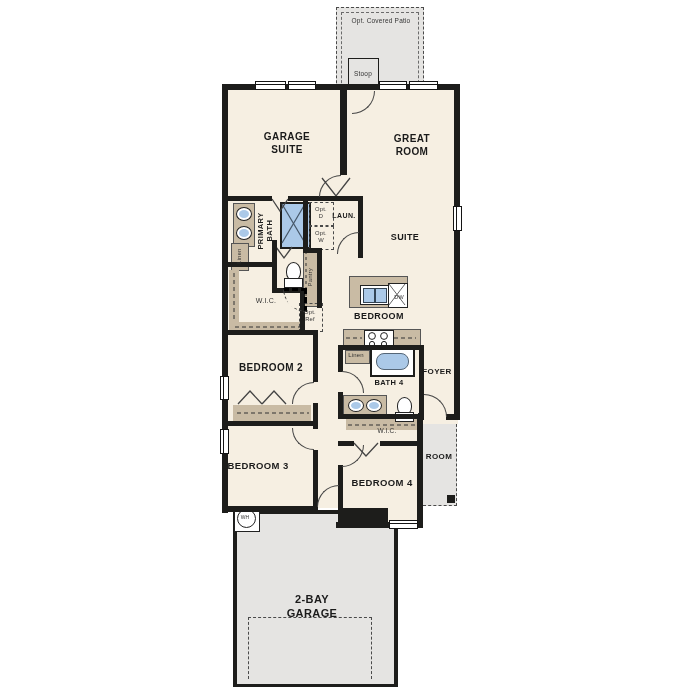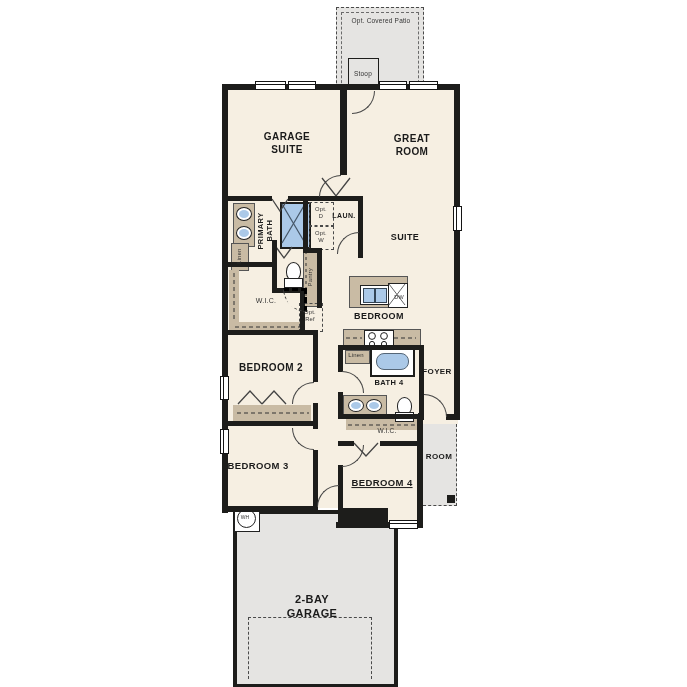--- a/index.html
+++ b/index.html
@@ -227,20 +227,20 @@
   <div class="lbl sm" style="left:310px;top:316px;font-size:5.8px;">Opt.
 Ref</div>
   <div class="lbl" style="left:405px;top:238px;font-size:9px;">SUITE</div>
   <div class="lbl" style="left:379px;top:317px;font-size:9px;">BEDROOM</div>
   <div class="lbl sm" style="left:399px;top:297px;font-size:5.5px;">DW</div>
   <div class="lbl sm" style="left:356px;top:356px;font-size:6px;">Linen</div>
   <div class="lbl" style="left:389px;top:383px;font-size:7.5px;">BATH 4</div>
   <div class="lbl" style="left:437px;top:372px;font-size:8px;">FOYER</div>
   <div class="lbl" style="left:271px;top:368px;font-size:10px;">BEDROOM 2</div>
   <div class="lbl" style="left:258px;top:466px;font-size:9.5px;">BEDROOM 3</div>
-  <div class="lbl" style="left:382px;top:483px;font-size:9.5px;text-decoration:underline;">BEDROOM 4</div>
+  <div class="lbl" style="left:382px;top:483px;font-size:9.5px;">BEDROOM 4</div>
   <div class="lbl sm" style="left:387px;top:431px;font-size:6.5px;">W.I.C.</div>
   <div class="lbl" style="left:439px;top:457px;font-size:8px;">ROOM</div>
   <div class="lbl sm" style="left:245px;top:517px;font-size:5px;">WH</div>
   <div class="lbl" style="left:312px;top:607px;font-size:11px;">2-BAY
 GARAGE</div>
 
 </div>
 
 </body></html>

